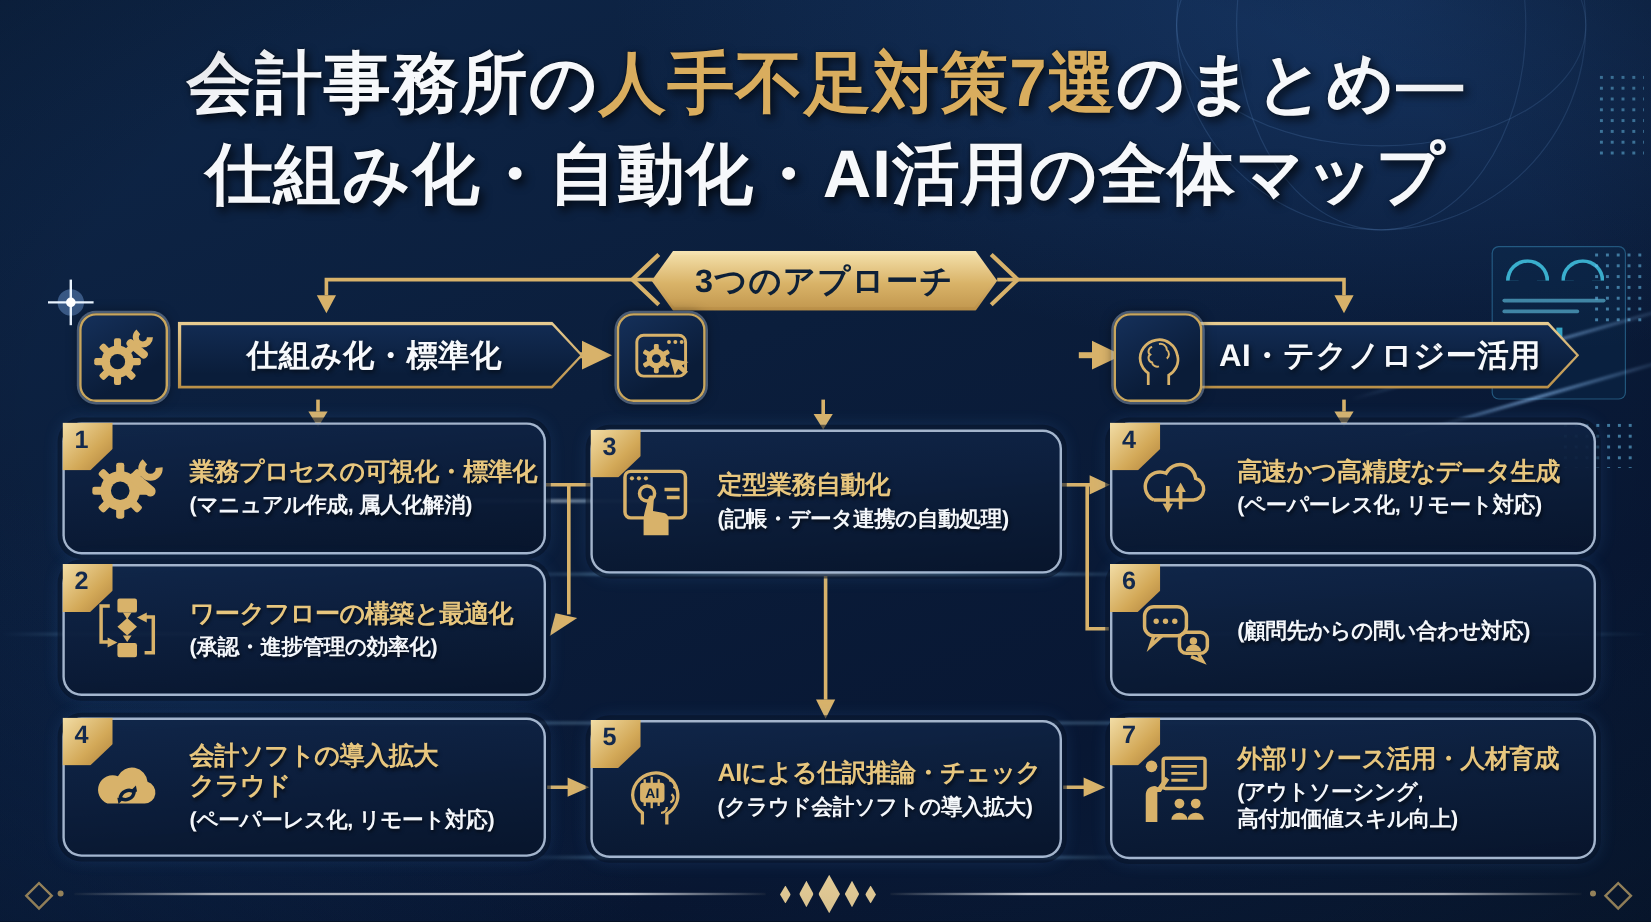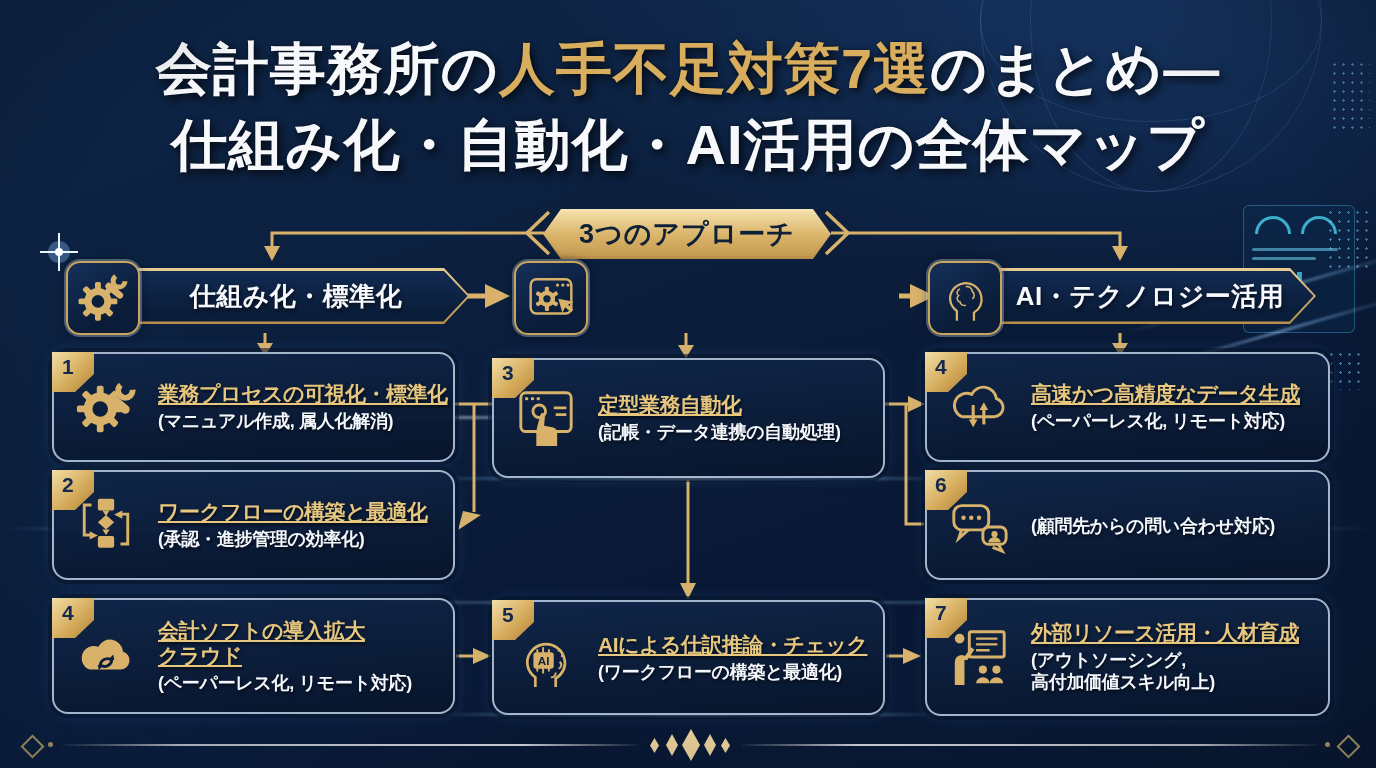--- a/index.html
+++ b/index.html
@@ -67,21 +67,21 @@
     background:linear-gradient(175deg,rgba(17,39,74,.94) 0%,rgba(8,21,44,.96) 100%);
     box-shadow:0 0 0 4px rgba(6,16,34,.55), 0 0 16px rgba(90,160,255,.20);
     display:flex;align-items:center;}
   .badge{position:absolute;left:-2px;top:-2px;width:42px;height:40px;
     clip-path:polygon(0 0,100% 0,100% 55%,55% 100%,0 100%);
     background:linear-gradient(135deg,#f2dda6 0%,#d3a958 60%,#b0823c 100%);}
   .badge span{position:absolute;left:10px;top:3px;font-size:21px;font-weight:900;color:#13294d;}
   .cicon{flex:0 0 104px;display:flex;align-items:flex-start;justify-content:center;}
   .ctext{flex:1;padding-right:8px;}
   .ctitle{font-size:21px;font-weight:900;color:#e7c67e;letter-spacing:-.5px;line-height:1.22;
-    text-shadow:1px 2px 3px rgba(0,0,0,.6);white-space:nowrap;text-decoration:underline;}
+    text-shadow:1px 2px 3px rgba(0,0,0,.6);white-space:nowrap;}
   .csub{font-size:18px;font-weight:700;color:#f4f7fb;letter-spacing:-.3px;line-height:1.25;
     margin-top:3px;text-shadow:1px 2px 3px rgba(0,0,0,.6);white-space:nowrap;}
   
   .overlay{position:absolute;left:0;top:0;z-index:4;}
   
   .divline{position:absolute;top:744px;height:2px;
     background:linear-gradient(90deg,rgba(210,190,140,.05),rgba(225,228,235,.9) 20%,rgba(225,228,235,.9) 80%,rgba(210,190,140,.05));}
   .diamond{position:absolute;background:#e3cb96;transform:rotate(0);}
   .dmd{clip-path:polygon(50% 0,100% 50%,50% 100%,0 50%);}
   .orn{position:absolute;width:13px;height:13px;border:2px solid #cdb176;transform:rotate(45deg);}
@@ -188,21 +188,21 @@
         <rect x="-3.5" y="-23" width="7" height="10" rx="2" transform="rotate(270)"></rect>
             <rect x="-3.5" y="-23" width="7" height="10" rx="2" transform="rotate(315)"></rect>
         <circle r="16"></circle>
           </g>
       <circle cx="26" cy="36" r="7.5" fill="#0b1f3c"></circle>
       <rect x="33" y="19" width="25" height="8" rx="4" transform="rotate(40 45 23)"></rect>
         </g>
       <circle cx="51" cy="12" r="7" stroke="#d8b26a" stroke-width="6" fill="none" stroke-dasharray="28 16"></circle>
     </svg>
   </div>
-  <div class="pennant pen-out" style="left:132px;width:338px">
+  <div class="pennant pen-out" style="left:148px;width:338px">
     <div class="pennant-in">
       <span class="pennant-label">仕組み化・標準化</span>
     </div>
   </div>
 
   <div class="hicon" style="left:514px">
     <svg viewBox="0 0 64 64" width="52" height="52">
       <rect x="7" y="9" width="50" height="42" rx="7" stroke="#d8b26a" stroke-width="3" fill="none"></rect>
       <g fill="#d8b26a">
         <circle cx="40" cy="16" r="2"></circle>
@@ -349,21 +349,21 @@
         <path d="M44 24 c4 0 6 4 4 7 M46 36 c3 2 2 6 -1 7 M42 47 c0 3 -2 5 -5 5" stroke="#d8b26a" stroke-width="2" fill="none"></path>
         <g stroke="#d8b26a" stroke-width="2">
           <path d="M23 23 v4 M29 21 v6 M35 23 v4 M23 46 v-4 M29 48 v-6 M35 46 v-4"></path>
         </g>
         <rect x="19" y="26" width="21" height="17" rx="3" fill="#d8b26a"></rect>
         <text x="29.5" y="39" font-size="12" font-weight="bold" fill="#0b1f3c" text-anchor="middle">AI</text>
       </svg>
     </div>
     <div class="ctext">
       <div class="ctitle">AIによる仕訳推論・チェック</div>
-      <div class="csub">(ワークフローの構築と最適化)</div>
+      <div class="csub">(クラウド会計ソフトの導入拡大)</div>
     </div>
   </div>
 
   <div class="card" style="left:925px;top:352px;width:405px;height:110px">
     <div class="badge">
         <span>4</span>
       </div>
     <div class="cicon">
       <svg viewBox="0 0 64 64" width="62" height="62">
         <path d="M14 42 h34 a9.5 9.5 0 0 0 2 -18.6 A13.5 13.5 0 0 0 24.5 19 A10.5 10.5 0 0 0 14 42" stroke="#d8b26a" stroke-width="3" fill="none"></path>

